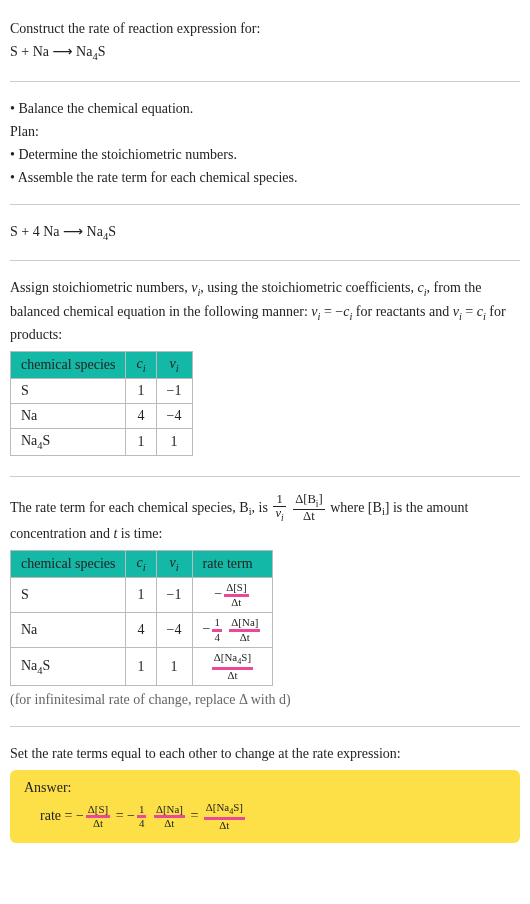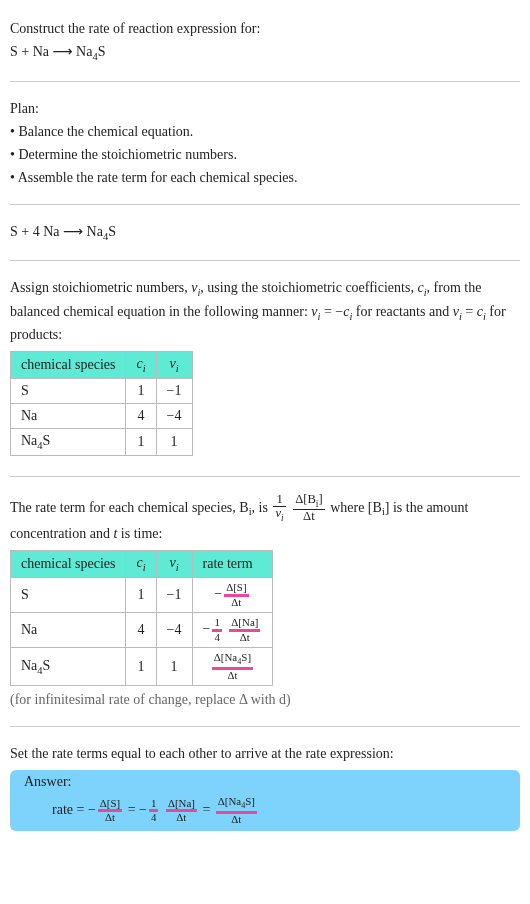--- a/index.html
+++ b/index.html
@@ -40,41 +40,41 @@
   }
   th, td {
     border: 1px solid #bbb;
     padding: 4px 10px;
     font-size: 14px;
     text-align: left;
     vertical-align: middle;
     font-weight: normal;
   }
   th {
-    background: #5eead4;
+    background: #14b8a6;
   }
   .num {
     text-align: center;
   }
   .small-note {
     font-size: 14px;
     color: #666;
     margin: 4px 0;
   }
   .answer-box {
-    background: #7dd3fc;
+    background: #fde047;
     border-radius: 6px;
-    padding: 4px 14px;
+    padding: 10px 14px;
     margin: 6px 0;
   }
   .answer-title {
     margin-bottom: 6px;
   }
   .indent {
-    margin-left: 28px;
+    margin-left: 16px;
   }
   .frac {
     display: inline-block;
     vertical-align: middle;
     text-align: center;
     font-size: 0.9em;
     line-height: 1.05;
     margin: 0 2px;
   }
   .frac .top {
@@ -102,22 +102,22 @@
 <div class="section">
   <div class="line">Construct the rate of reaction expression for:</div>
   <div class="line nowrap">
     <span>S</span><span> + </span><span>Na</span><span class="arrow"> ⟶ </span><span>Na</span><span class="sub">4</span><span>S</span>
   </div>
 </div>
 
 <hr class="hr">
 
 <div class="section">
+  <div class="line">• Balance the chemical equation.</div>
   <div class="line">Plan:</div>
-  <div class="line">• Balance the chemical equation.</div>
   <div class="line">• Determine the stoichiometric numbers.</div>
   <div class="line">• Assemble the rate term for each chemical species.</div>
 </div>
 
 <hr class="hr">
 
 <div class="section">
   <div class="line nowrap">
     <span>S</span><span> + </span><span>4 </span><span>Na</span><span class="arrow"> ⟶ </span><span>Na</span><span class="sub">4</span><span>S</span>
   </div>
@@ -209,21 +209,21 @@
       </td>
     </tr>
   </tbody>
     </table>
   <div class="small-note">(for infinitesimal rate of change, replace Δ with d)</div>
 </div>
 
 <hr class="hr">
 
 <div class="section">
-  <div class="line">Set the rate terms equal to each other to arrive at the rate expression:</div>
+  <div class="line">Set the rate terms equal to each other to change at the rate expression:</div>
 
   <div class="answer-box">
     <div class="answer-title">Answer:</div>
     <div class="indent line nowrap">
       <span>rate = </span>
       <span>−</span><span class="frac frac-sm"><span class="top">Δ[S]</span><span class="bot">Δt</span></span>
       <span> = </span>
       <span>−</span><span class="frac frac-sm"><span class="top">1</span><span class="bot">4</span></span>
       <span class="frac frac-sm"><span class="top">Δ[Na]</span><span class="bot">Δt</span></span>
       <span> = </span>

